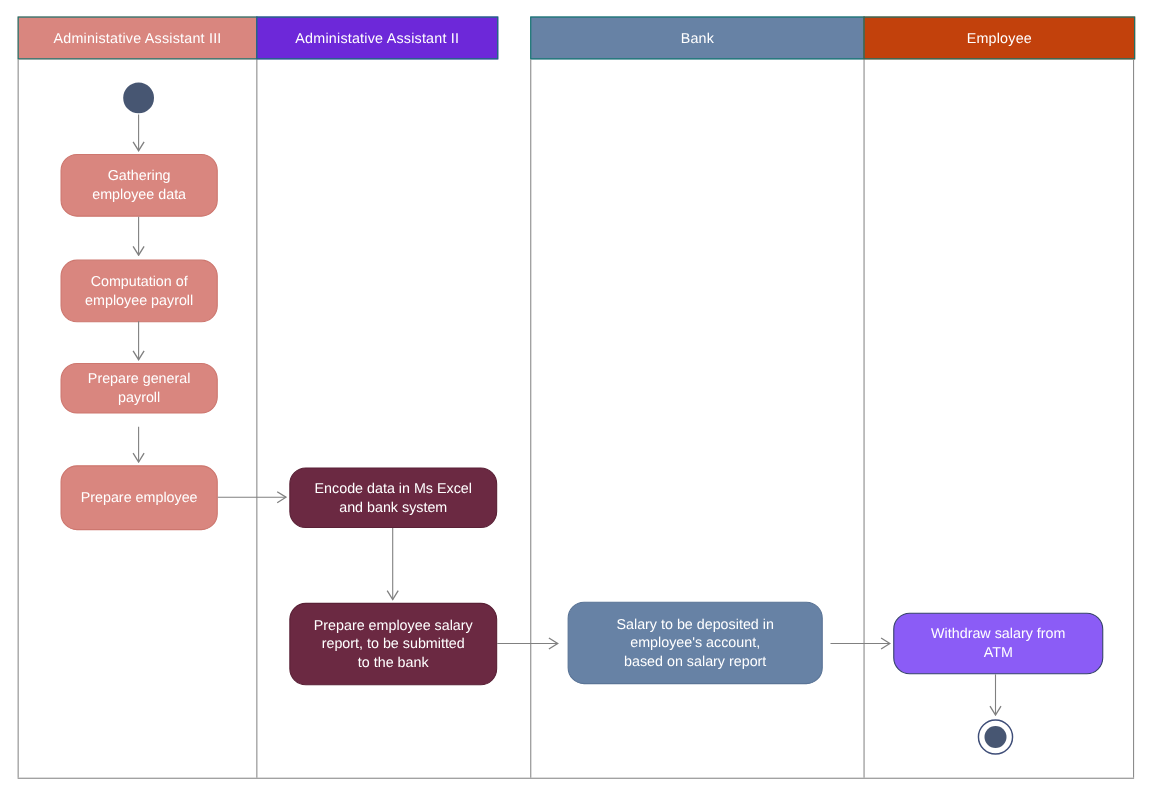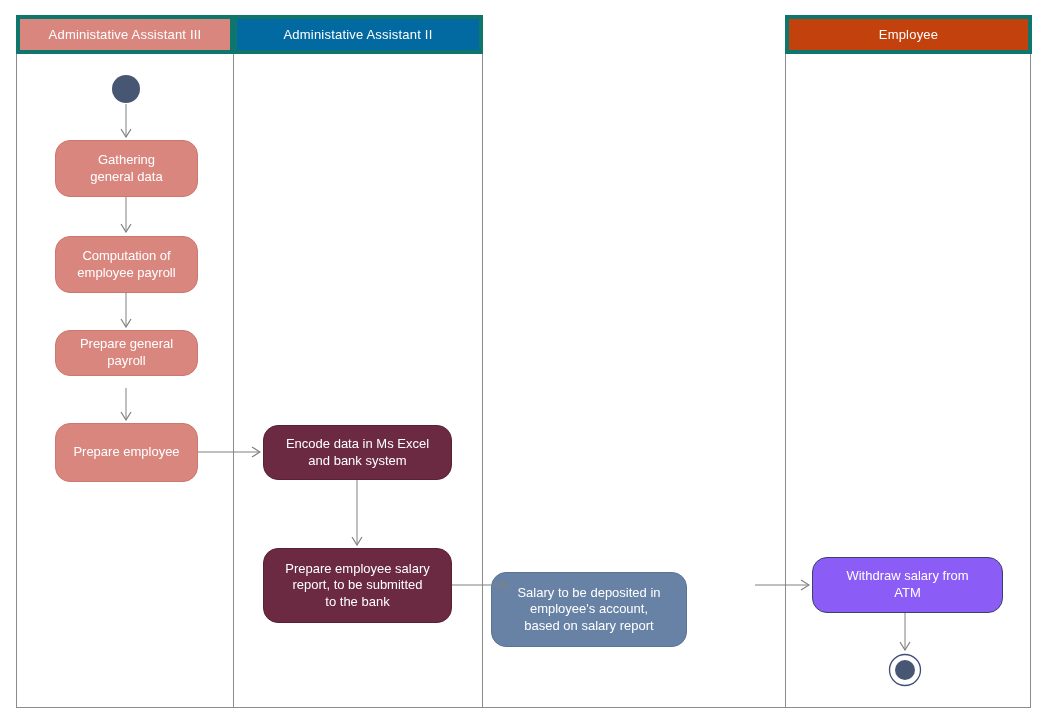--- a/index.html
+++ b/index.html
@@ -10,30 +10,30 @@
     background: #ffffff;
     font-family: "Liberation Sans", sans-serif;
     overflow: hidden;
   }
   
   .lane-header {
     position: absolute;
     top: 15px;
     height: 39px;
     box-sizing: border-box;
-    border: 4px solid #0f766e;
+    border: 1px solid #0f766e;
     display: flex;
     align-items: center;
     justify-content: center;
     color: #ffffff;
     font-size: 13px;
     letter-spacing: 0.2px;
   }
   .lh1 { left: 16px;  width: 218px; background: #d9867f; }
-  .lh2 { left: 233px; width: 250px; background: #0369a1; }
+  .lh2 { left: 233px; width: 220px; background: #6d28d9; }
   .lh3 { left: 482px; width: 304px; background: #6782a5; }
   .lh4 { left: 785px; width: 247px; background: #c2410c; }
   
   .vline {
     position: absolute;
     top: 54px;
     width: 1px;
     height: 653px;
     background: #8c8c8c;
   }
@@ -68,21 +68,21 @@
   .salmon { background: #d9867f; border: 1px solid #cd776f; }
   .maroon { background: #6b2942; border: 1px solid #5a2136; }
   .slate  { background: #6782a5; border: 1px solid #5a7496; }
   .navy   { background: #8b5cf6; border: 1px solid #36436a; }
   .n-gathering { left: 55px;  top: 140px; width: 143px; height: 57px; }
   .n-computation { left: 55px; top: 236px; width: 143px; height: 57px; }
   .n-general { left: 55px; top: 330px; width: 143px; height: 46px; }
   .n-voucher { left: 55px; top: 423px; width: 143px; height: 59px; }
   .n-encode { left: 263px; top: 425px; width: 189px; height: 55px; }
   .n-report { left: 263px; top: 548px; width: 189px; height: 75px; }
-  .n-deposit { left: 491px; top: 547px; width: 196px; height: 75px; margin-top: 25px; }
+  .n-deposit { left: 516px; top: 547px; width: 232px; height: 75px; }
   .n-withdraw { left: 812px; top: 557px; width: 191px; height: 56px; }
   
   .overlay {
     position: absolute;
     left: 0; top: 0;
     width: 1046px;
     height: 725px;
     pointer-events: none;
   }
 </style>
@@ -90,34 +90,37 @@
 <body>
 
 <div class="canvas">
 
   <div class="lane-header lh1">
     <span>Administative Assistant III</span>
   </div>
   <div class="lane-header lh2">
     <span>Administative Assistant II</span>
   </div>
+  <div class="lane-header lh3">
+    <span>Bank</span>
+  </div>
   <div class="lane-header lh4">
     <span>Employee</span>
   </div>
 
   <div class="vline v1"></div>
   <div class="vline v2"></div>
   <div class="vline v3"></div>
   <div class="vline v4"></div>
   <div class="vline v5"></div>
   <div class="hline-bottom"></div>
 
   <div class="node salmon n-gathering">
     <span>Gathering
-general data</span>
+employee data</span>
   </div>
   <div class="node salmon n-computation">
     <span>Computation of
 employee payroll</span>
   </div>
   <div class="node salmon n-general">
     <span>Prepare general
 payroll</span>
   </div>
   <div class="node salmon n-voucher">

